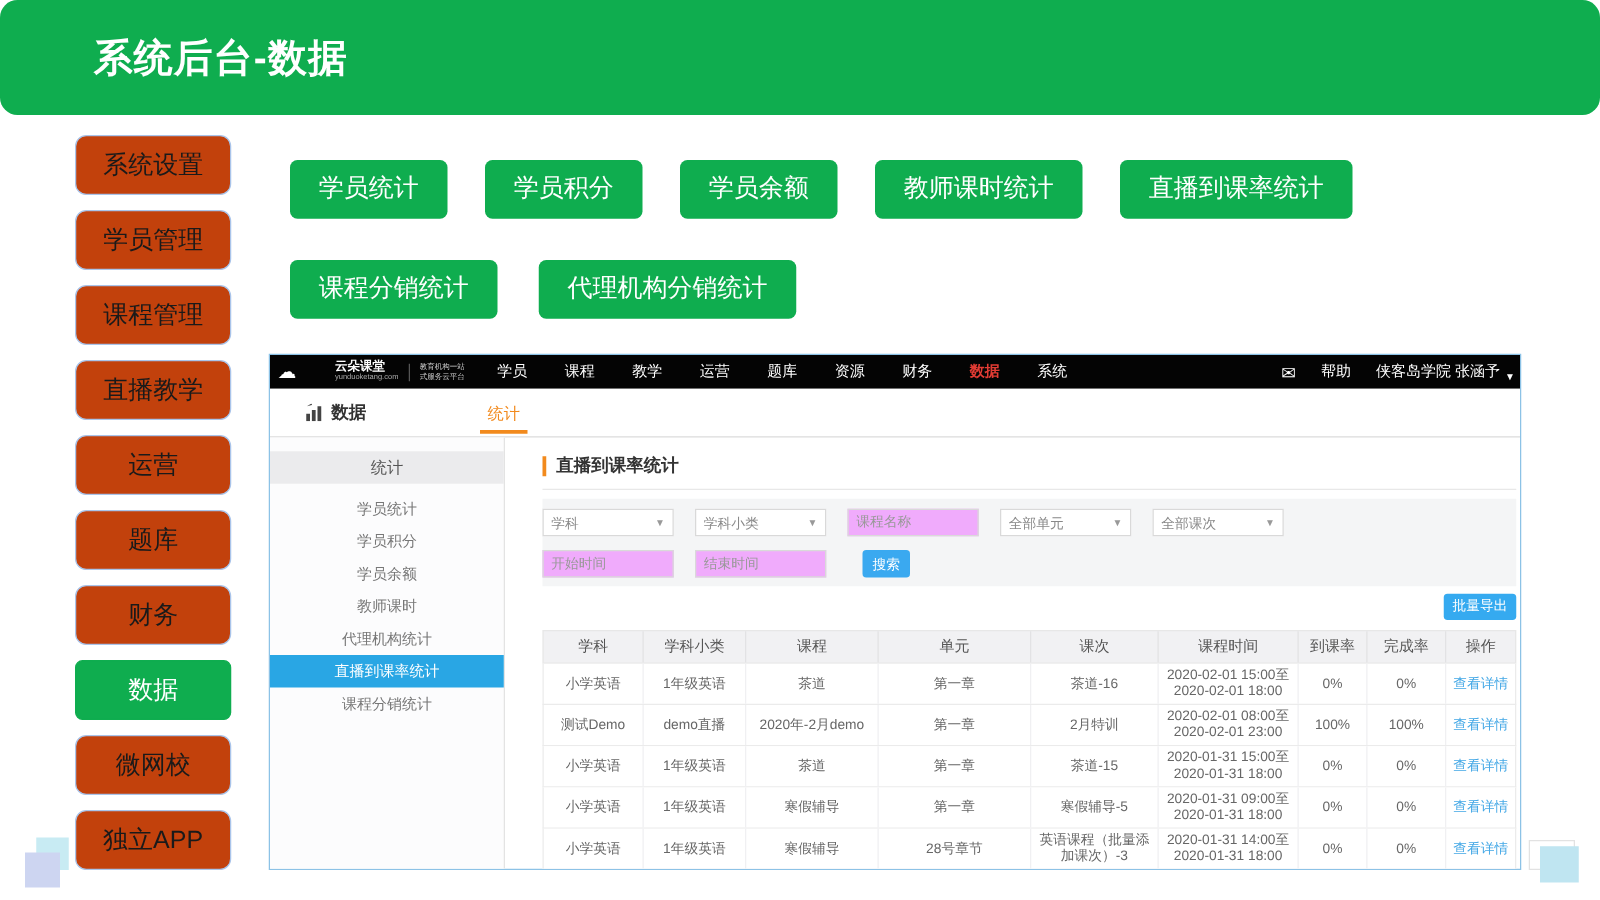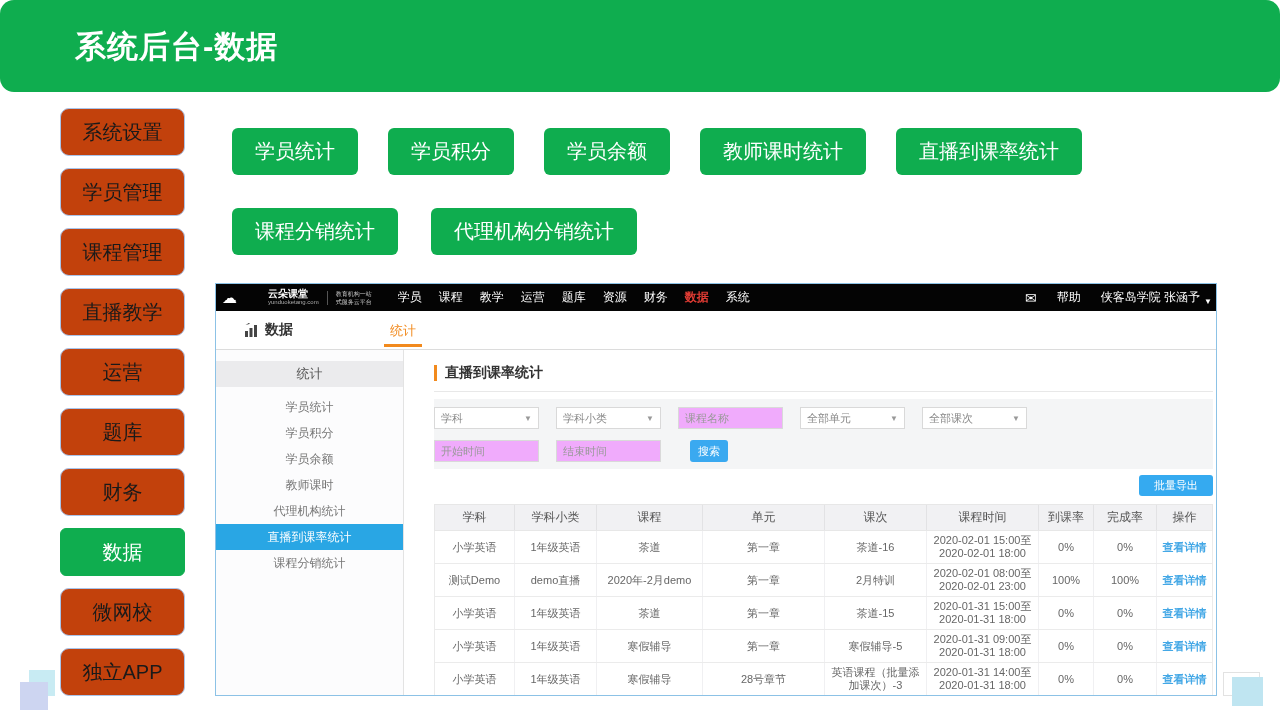--- a/index.html
+++ b/index.html
@@ -25,21 +25,21 @@
   .shot { position:absolute; left:215px; top:283px; width:1002px; height:413px; background:#fff; border:1px solid #8cc2e6; overflow:hidden; }
 
   .topbar { position:absolute; left:0; top:0; width:100%; height:27px; background:#040404; display:flex; align-items:center; color:#fff; }
   .logo { display:flex; align-items:center; gap:3px; margin-left:6px; }
   .cloud-icon { font-size:15px; line-height:1; color:#fff; }
   .logo-txt { display:flex; flex-direction:column; line-height:9px;margin-left:28px; }
   .logo-main { font-size:10px; font-weight:700; }
   .logo-sub { font-size:6px; color:#aaa; }
   .logo-sep { width:1px; height:14px; background:#555; margin:0 5px; }
   .tagline { display:flex; flex-direction:column; font-size:6px; line-height:8px; color:#ccc; }
-  .topnav { display:flex; gap:17px; margin-left:26px; font-size:12px; }
+  .topnav { display:flex; gap:30px; margin-left:26px; font-size:12px; }
   .topnav .nav-item { cursor:pointer; white-space:nowrap; }
   .topnav .nav-item.active { color:#e23c34; font-weight:700; }
   .top-right { margin-left:auto; display:flex; align-items:center; gap:20px; margin-right:4px; font-size:12px; }
   .mail-icon { font-size:14px; cursor:pointer; }
   .account { display:flex; align-items:flex-end; gap:4px; cursor:pointer; white-space:nowrap; }
   .account .caret-down { font-size:8px; }
 
   .subbar { position:absolute; left:0; top:27px; width:100%; height:39px; background:#fff; border-bottom:1px solid #dcdcdc; }
   .crumb { position:absolute; left:28px; top:0; height:38px; display:flex; align-items:center; gap:6px; font-size:14px; font-weight:700; color:#333; }
   .tab { position:absolute; left:168px; top:0; height:36px; line-height:40px; padding:0 6px; font-size:13px; color:#f28a1d; border-bottom:3px solid #f28a1d; cursor:pointer; }
@@ -57,32 +57,32 @@
 
   .filters { position:absolute; left:0; right:0; top:49px; height:70px; background:#f4f5f6; }
   .f-row { position:absolute; left:0; display:flex; gap:17px; align-items:center; }
   .f-row1 { top:8px; }
   .f-row2 { top:41px; }
   .sel { width:105px; height:22px; background:#fff; border:1px solid #d9d9d9; display:flex; align-items:center; justify-content:space-between; padding:0 6px; font-size:11px; color:#888; cursor:pointer; }
   .sel .caret { font-size:8px; color:#999; }
   .inp { width:105px; height:22px; border:1px solid #d9d9d9; background:#f0abfc; padding:0 6px; font-size:11px; color:#555; font-family:"Liberation Sans", sans-serif; }
   .inp::placeholder { color:#999; }
   .search-btn { width:38px; height:22px; margin-left:12px; background:#3aa9f0; border:none; border-radius:3px; color:#fff; font-size:11px; cursor:pointer; font-family:"Liberation Sans", sans-serif; }
-  .export-btn { position:absolute; top:125px; right:0; width:74px; height:21px; line-height:21px; text-align:center; background:#35aaf0; color:#fff; font-size:11px; border-radius:3px; cursor:pointer; }
+  .export-btn { position:absolute; top:125px; right:0; width:58px; height:21px; line-height:21px; text-align:center; background:#35aaf0; color:#fff; font-size:11px; border-radius:3px; cursor:pointer; }
 
   .tbl { position:absolute; left:0; right:0; top:154px; }
   .thead { display:flex; height:27px; background:#f1f1f3; border:1px solid #e7e7e7; }
   .th { display:flex; align-items:center; justify-content:center; font-size:12px; color:#555; border-right:1px solid #e2e2e4; }
   .th:last-child { border-right:none; }
   .trow { display:flex; height:33px; background:#fff; border:1px solid #ebebeb; border-top:none; }
   .td { display:flex; align-items:center; justify-content:center; text-align:center; font-size:11px; color:#666; line-height:13px; padding:0 4px; border-right:1px solid #f0f0f2; word-break:break-all; }
   .td:last-child { border-right:none; }
   .c0{width:80px;} .c1{width:82px;} .c2{width:106px;} .c3{width:122px;} .c4{width:102px;}
   .c5{width:112px;} .c6{width:55px;} .c7{width:63px;} .c8{flex:1;}
-  .link { color:#44a8e6; cursor:pointer;font-weight:bold; }
+  .link { color:#44a8e6; cursor:pointer; }
 
   
   .sq { position:absolute; }
   .sq-cyan-left { left:29px; top:670px; width:26px; height:26px; background:#c8ebf3; }
   .sq-lav-left { left:20px; top:682px; width:28px; height:28px; background:#cdd5f1; }
   .sq-outline-right { left:1223px; top:672px; width:37px; height:24px; border:1px solid #e2e2e2; background:#fff; }
   .sq-cyan-right { left:1232px; top:677px; width:31px; height:29px; background:#bfe5f1; }
 
   .chart-icon svg { display:block; }
 </style>

